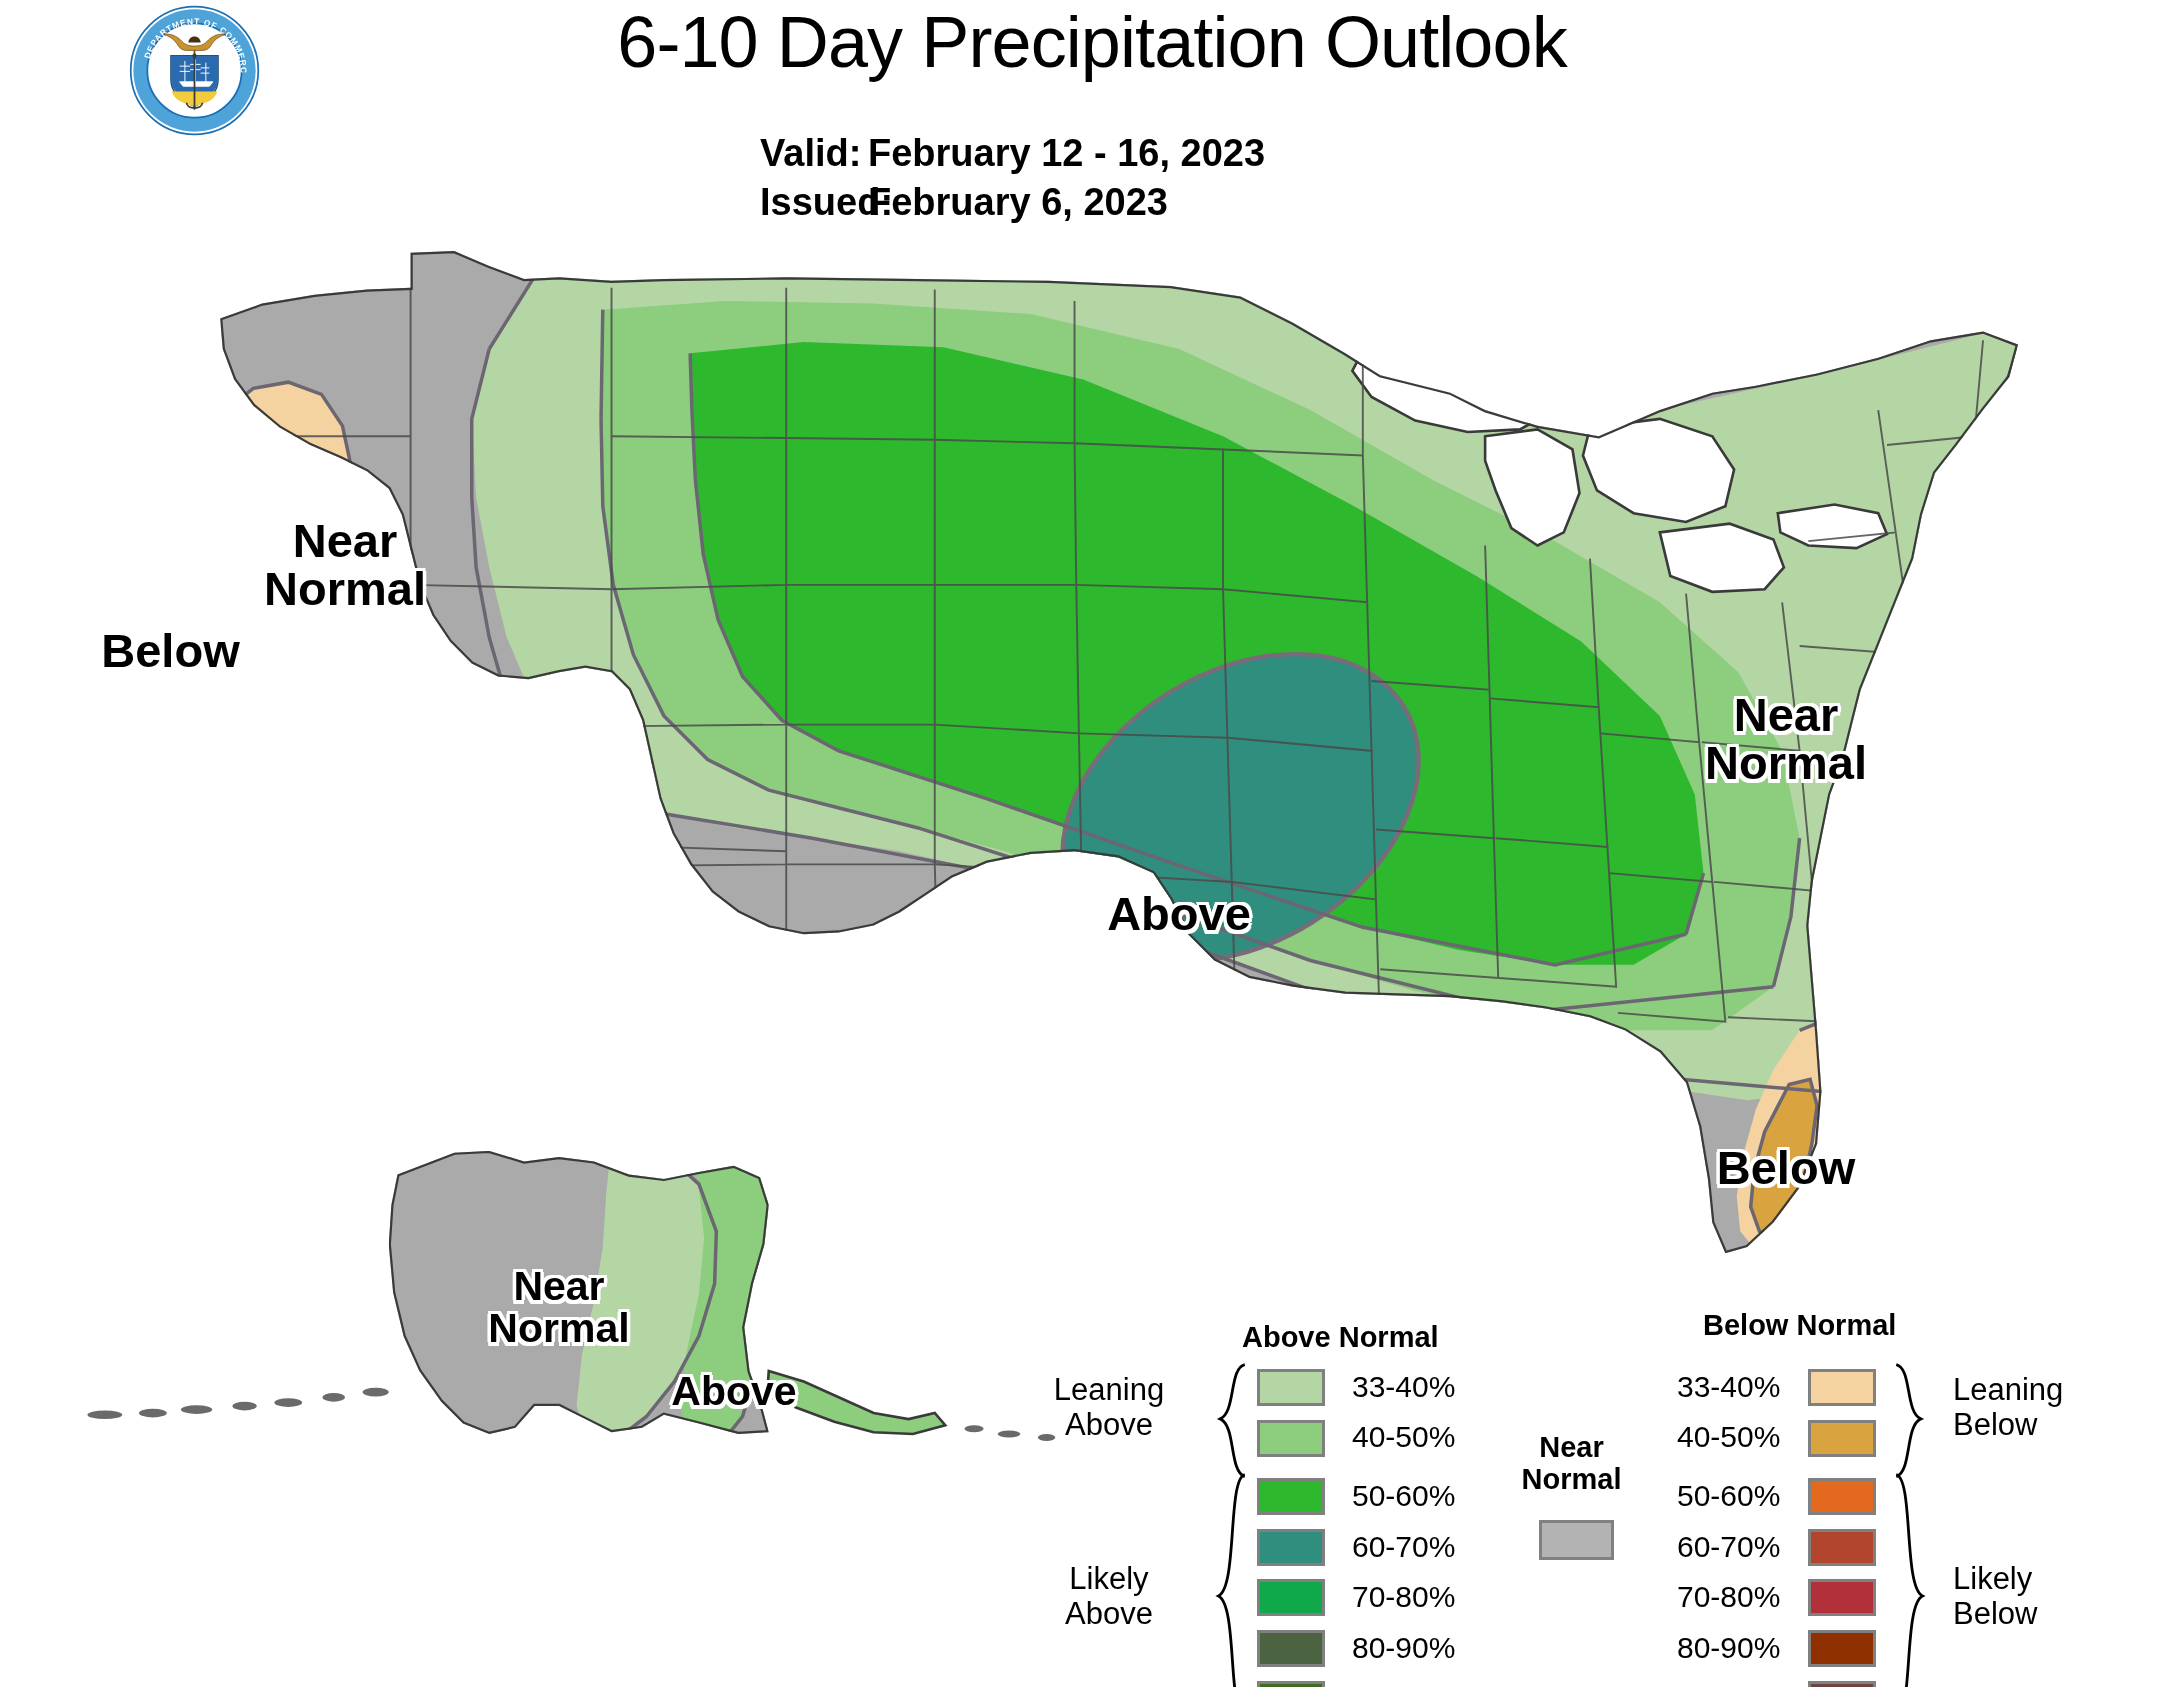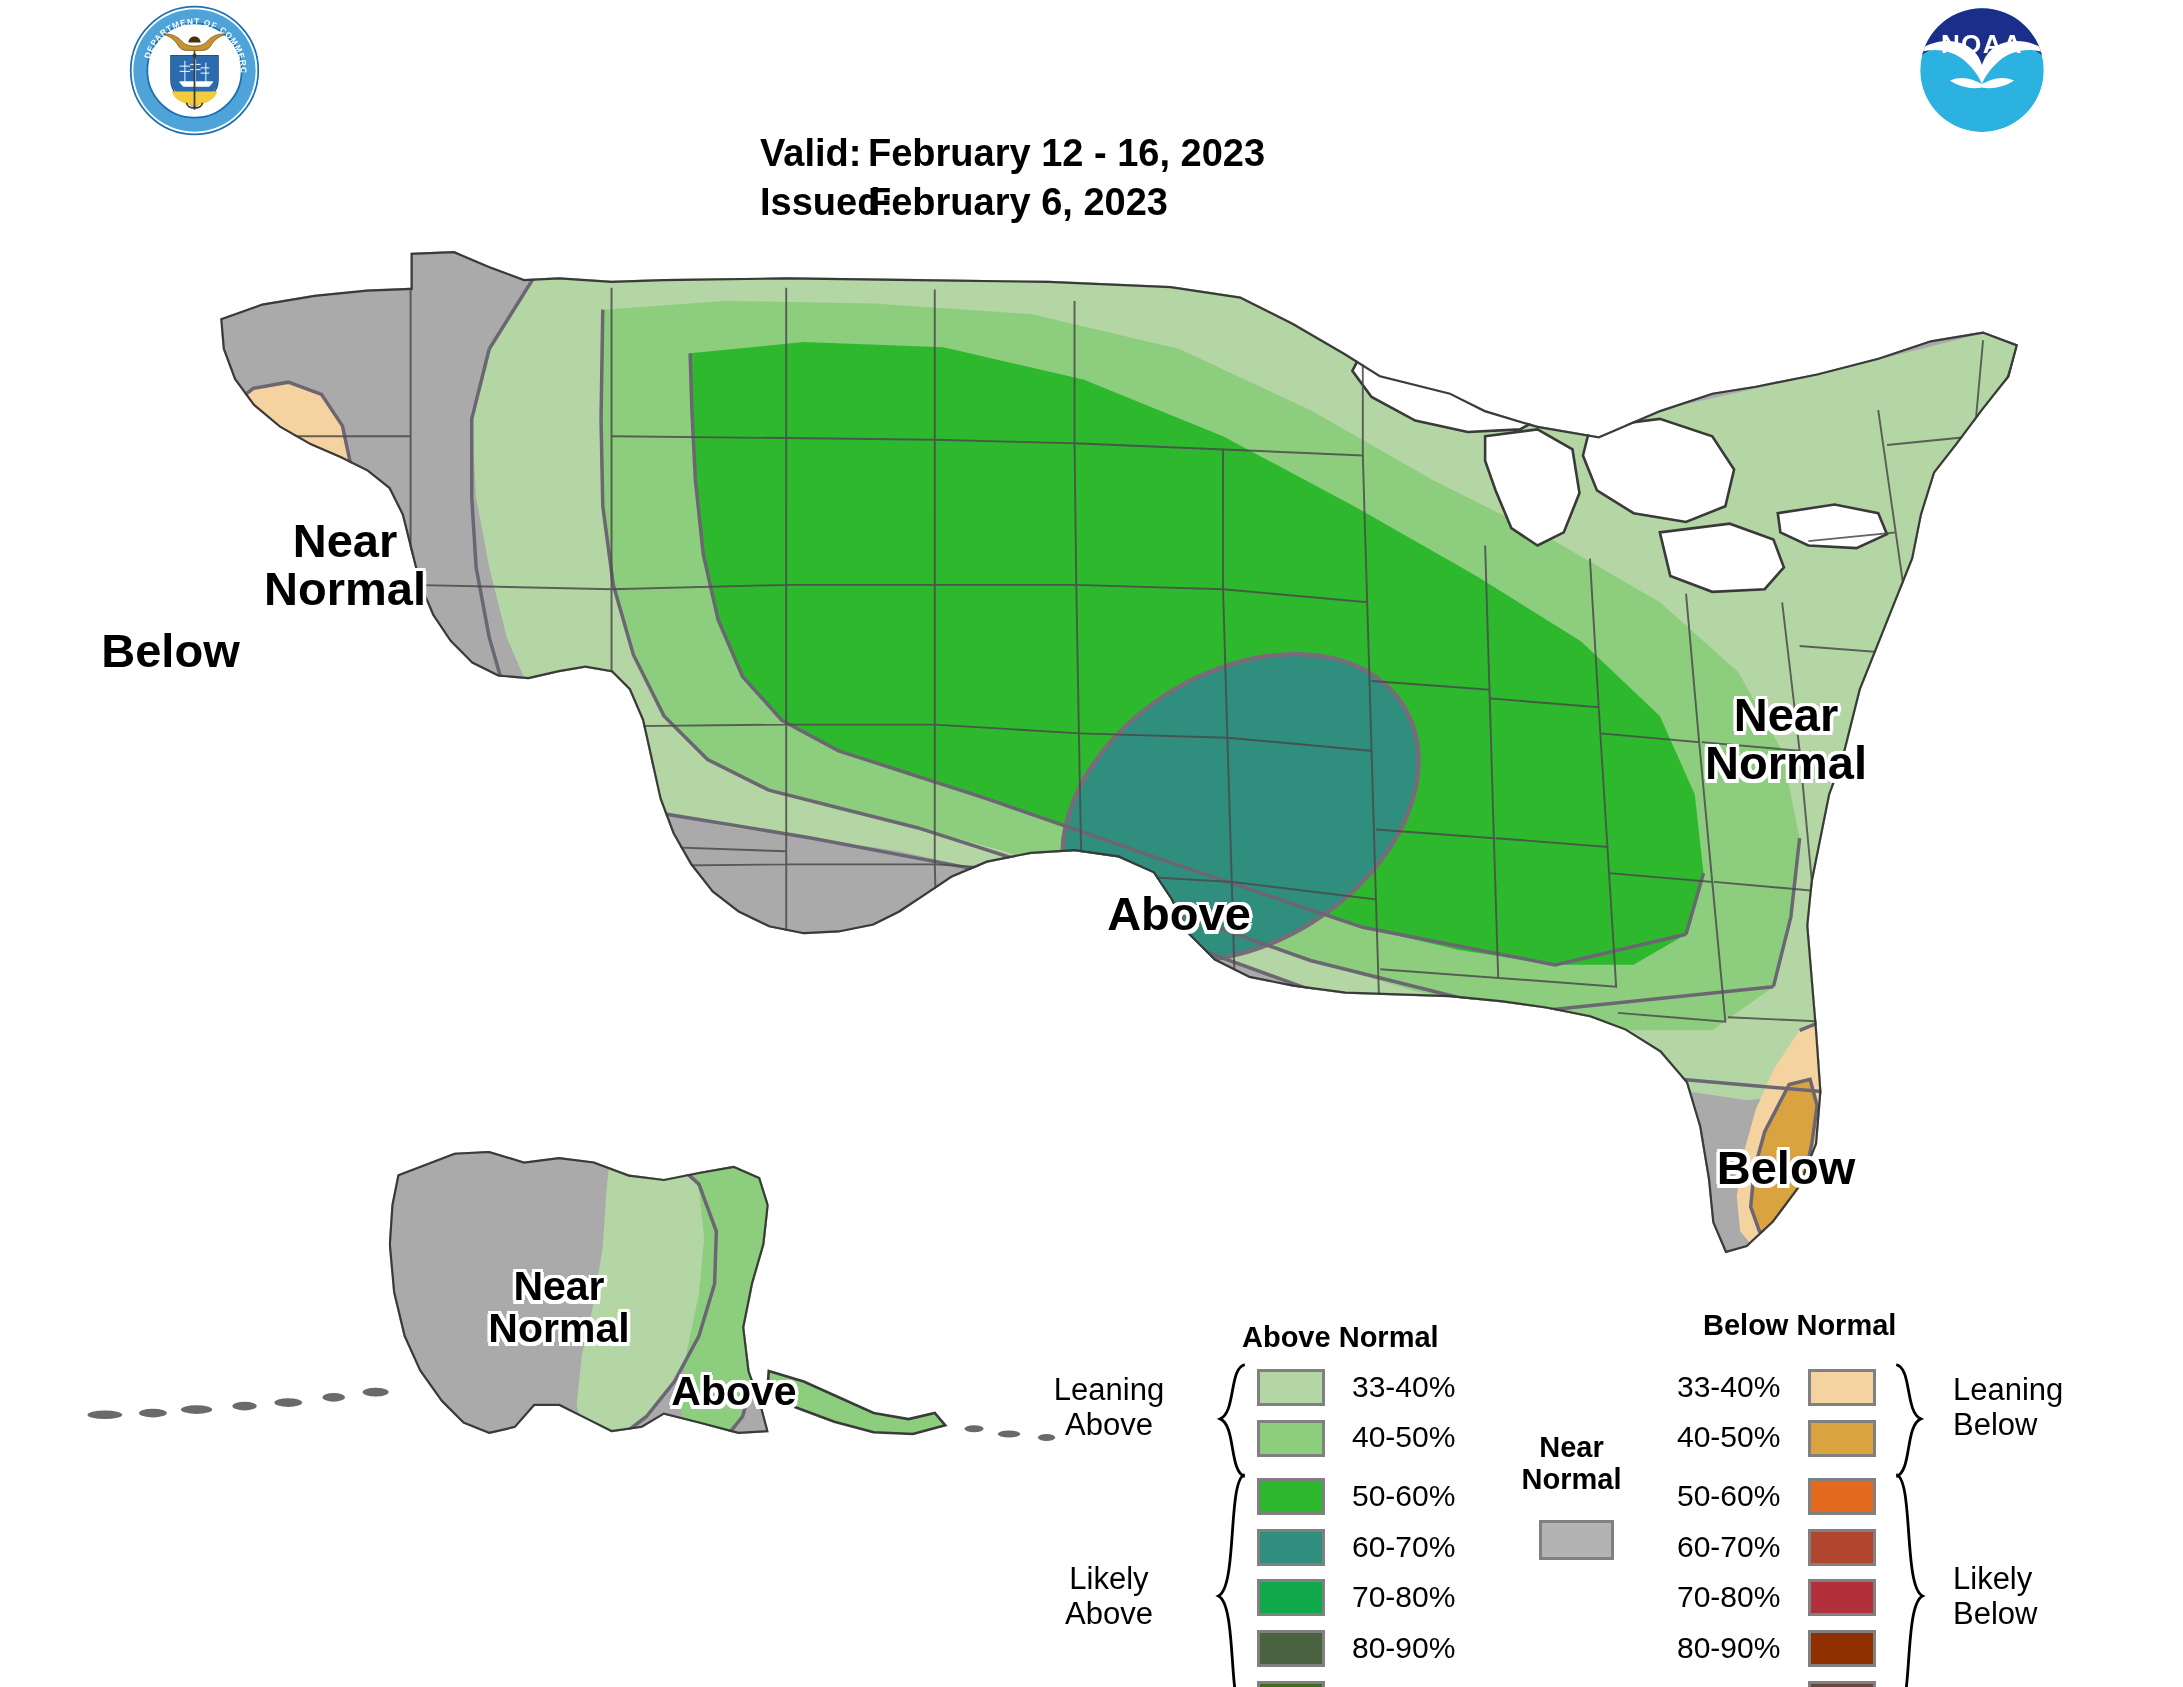--- a/index.html
+++ b/index.html
@@ -99,38 +99,22 @@
         <path d="M58 88 L96 88 L92 93 L62 93 Z" fill="#ffffff"></path>
         <path d="M64 88 L64 64 M76 88 L76 62 M88 88 L88 66"></path>
         <path d="M58 70 L70 70 M58 76 L70 76 M70 68 L82 68 M70 74 L82 74 M82 72 L92 72 M82 78 L92 78"></path>
       </g>
 
       <path d="M75 58 L75 120 M66 112 C66 120 84 120 84 112" stroke="#3a3a3a" stroke-width="2" fill="none"></path>
       <circle cx="75" cy="58" r="2.4" fill="#3a3a3a"></circle>
     </svg>
   </div>
 
-  <div class="noaa-logo">
-    <svg viewBox="0 0 170 152">
-      <defs>
-          <clipPath id="noaaClip">
-            <circle cx="85" cy="76" r="71"></circle>
-          </clipPath>
-        </defs>
-      <g clip-path="url(#noaaClip)">
-        <rect x="0" y="0" width="170" height="152" fill="#ffffff"></rect>
-        <path d="M14 76 C14 36 46 5 85 5 C124 5 156 36 156 76 C156 116 124 147 85 147 C46 147 14 116 14 76 Z" fill="#2bb2e0"></path>
-        <path d="M10 2 L160 2 L160 64 C148 52 130 44 112 50 C96 55 90 70 85 82 C80 70 74 55 58 50 C40 44 22 52 10 64 Z" fill="#1b2f8a"></path>
-        <path d="M4 60 C26 48 50 52 66 66 C76 75 82 84 85 92 C88 84 94 75 104 66 C120 52 144 48 166 60 C150 44 126 38 106 46 C92 52 87 64 85 70 C83 64 78 52 64 46 C44 38 20 44 4 60 Z" fill="#ffffff"></path>
-        <path d="M48 88 C62 82 74 86 85 92 C96 86 108 82 122 88 C110 96 96 98 85 96 C74 98 60 96 48 88 Z" fill="#ffffff"></path>
-      </g>
-      <text x="85" y="56" text-anchor="middle" font-size="30" font-weight="bold" fill="#ffffff" font-family="Liberation Sans, sans-serif" letter-spacing="1.5">NOAA</text>
-    </svg>
-  </div>
-
+
+  <div class="title">6-10 Day Precipitation Outlook</div>
 
   <div class="datelines">
     <div class="row">
       <span class="lbl valid">Valid:</span><span class="val">February 12 - 16, 2023</span>
     </div>
     <div class="row">
       <span class="lbl issued">Issued:</span><span class="val">February 6, 2023</span>
     </div>
   </div>
 

